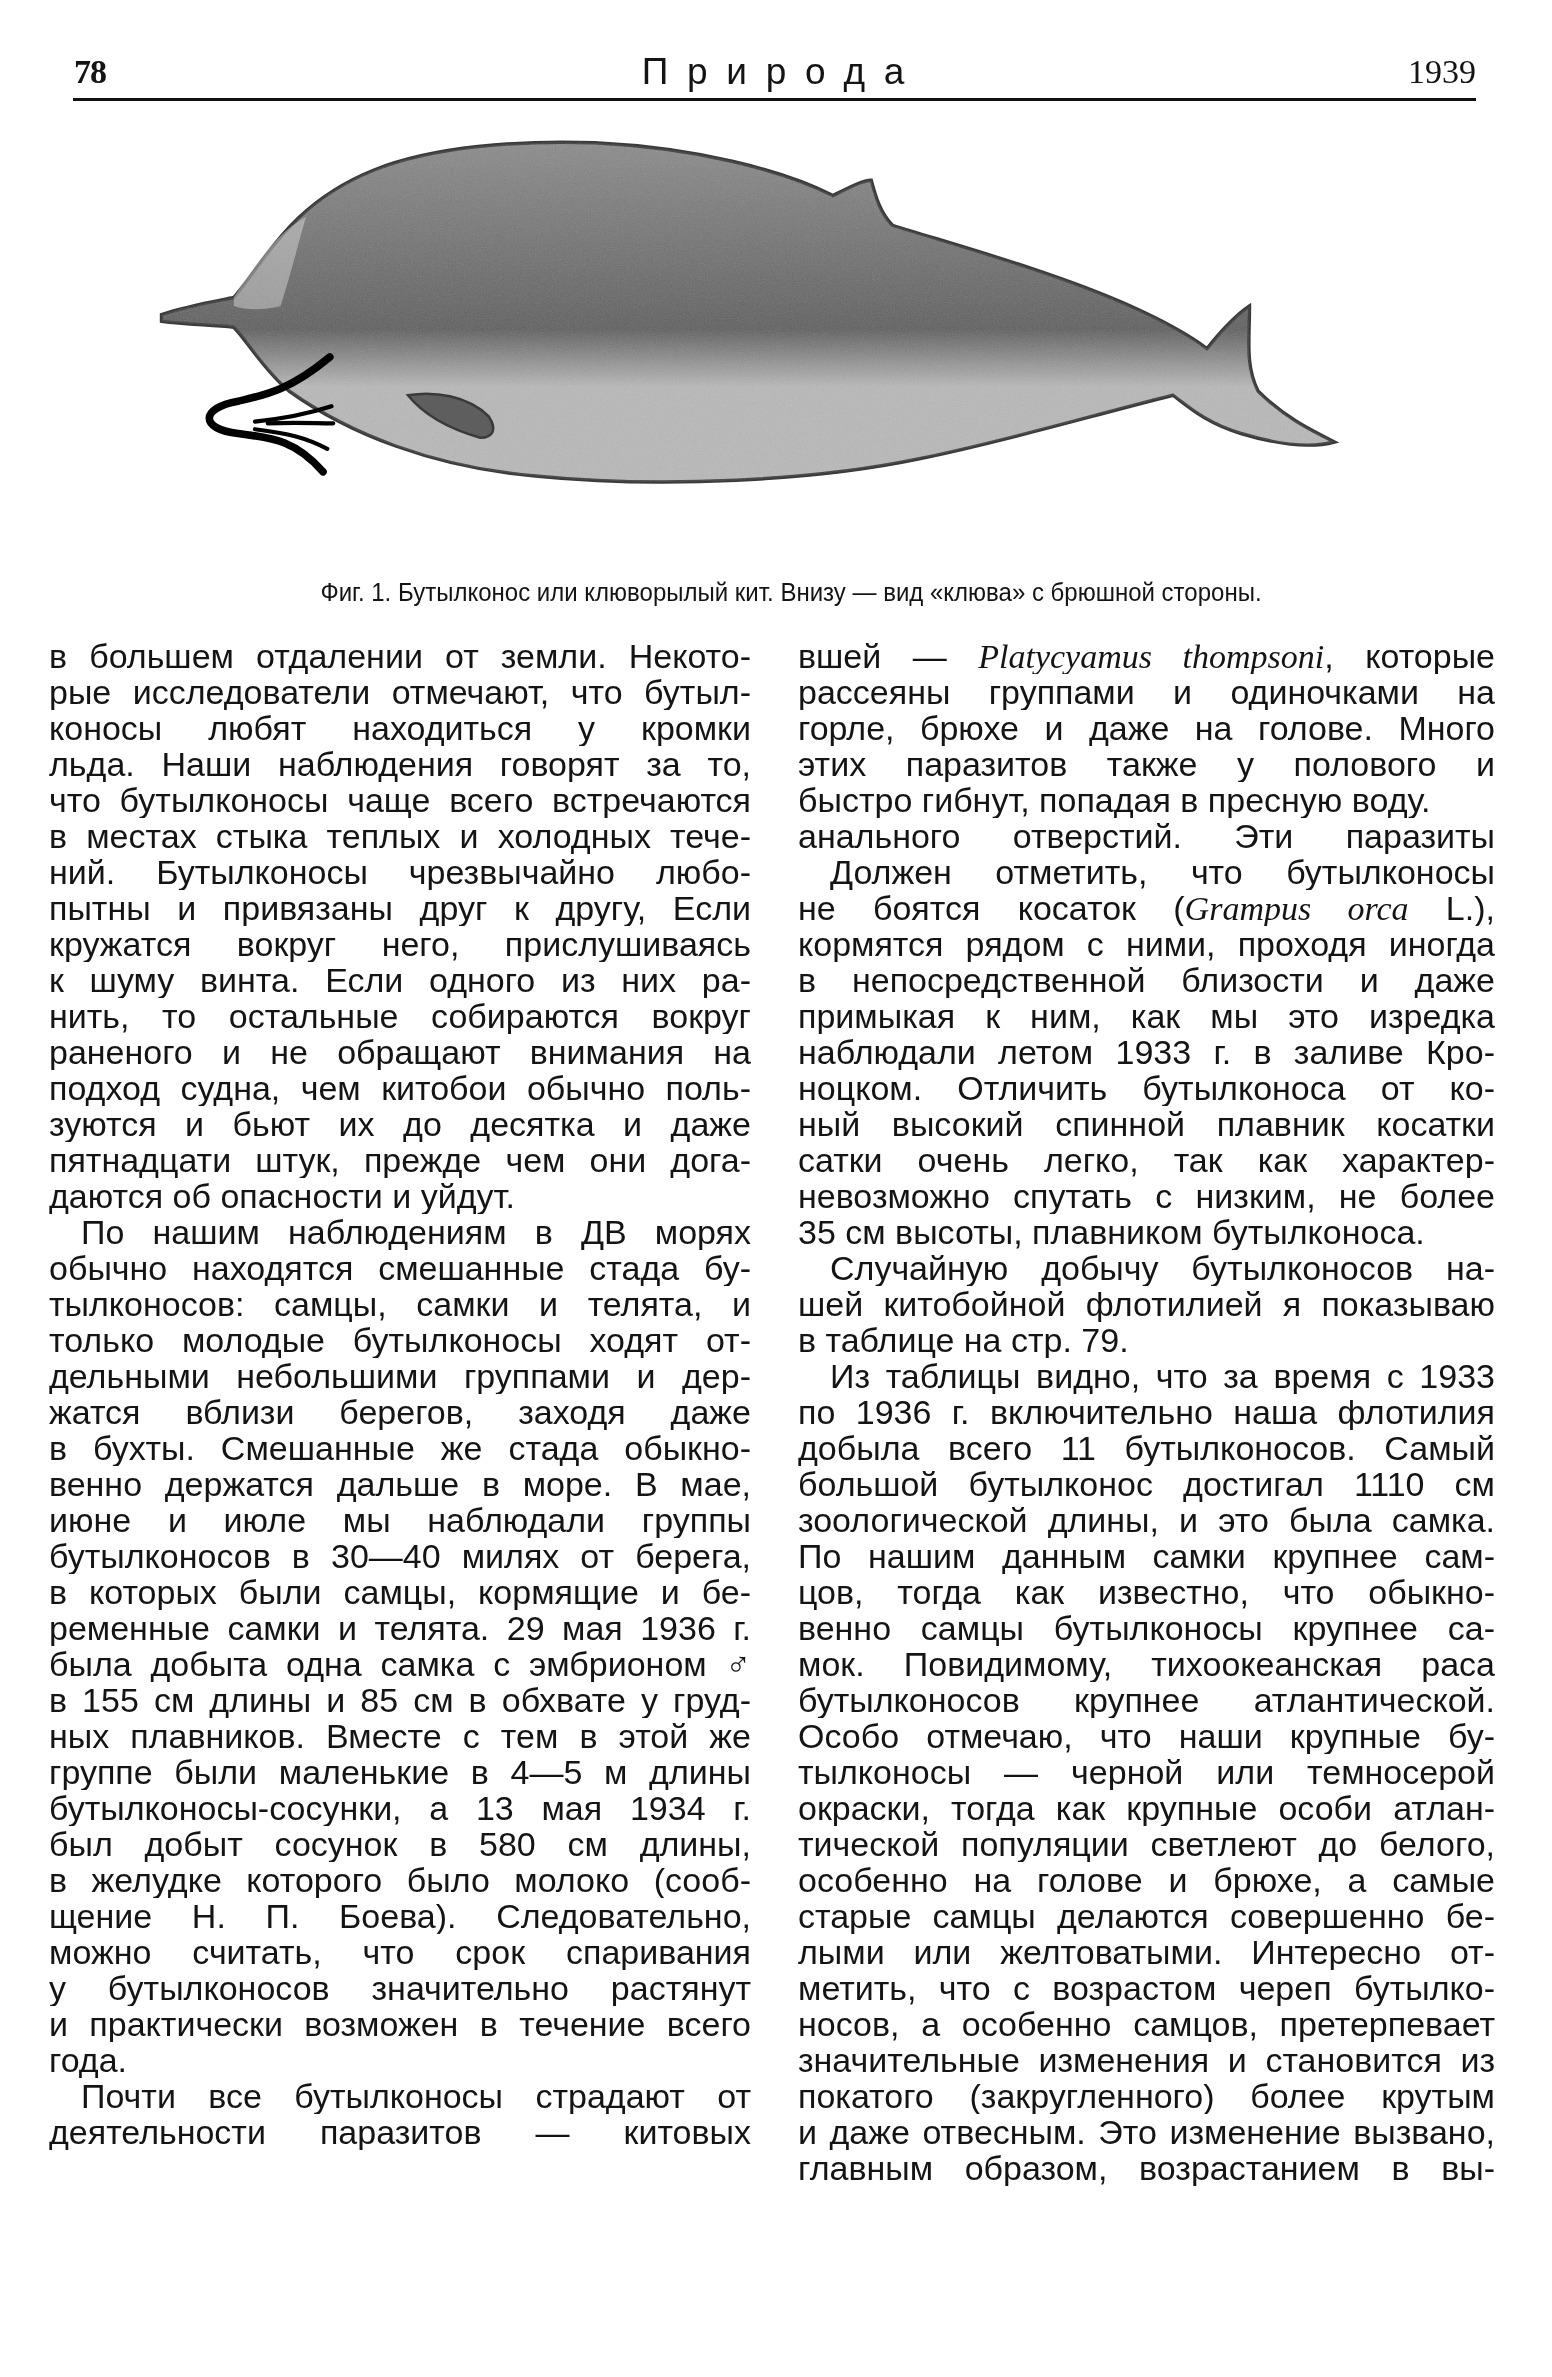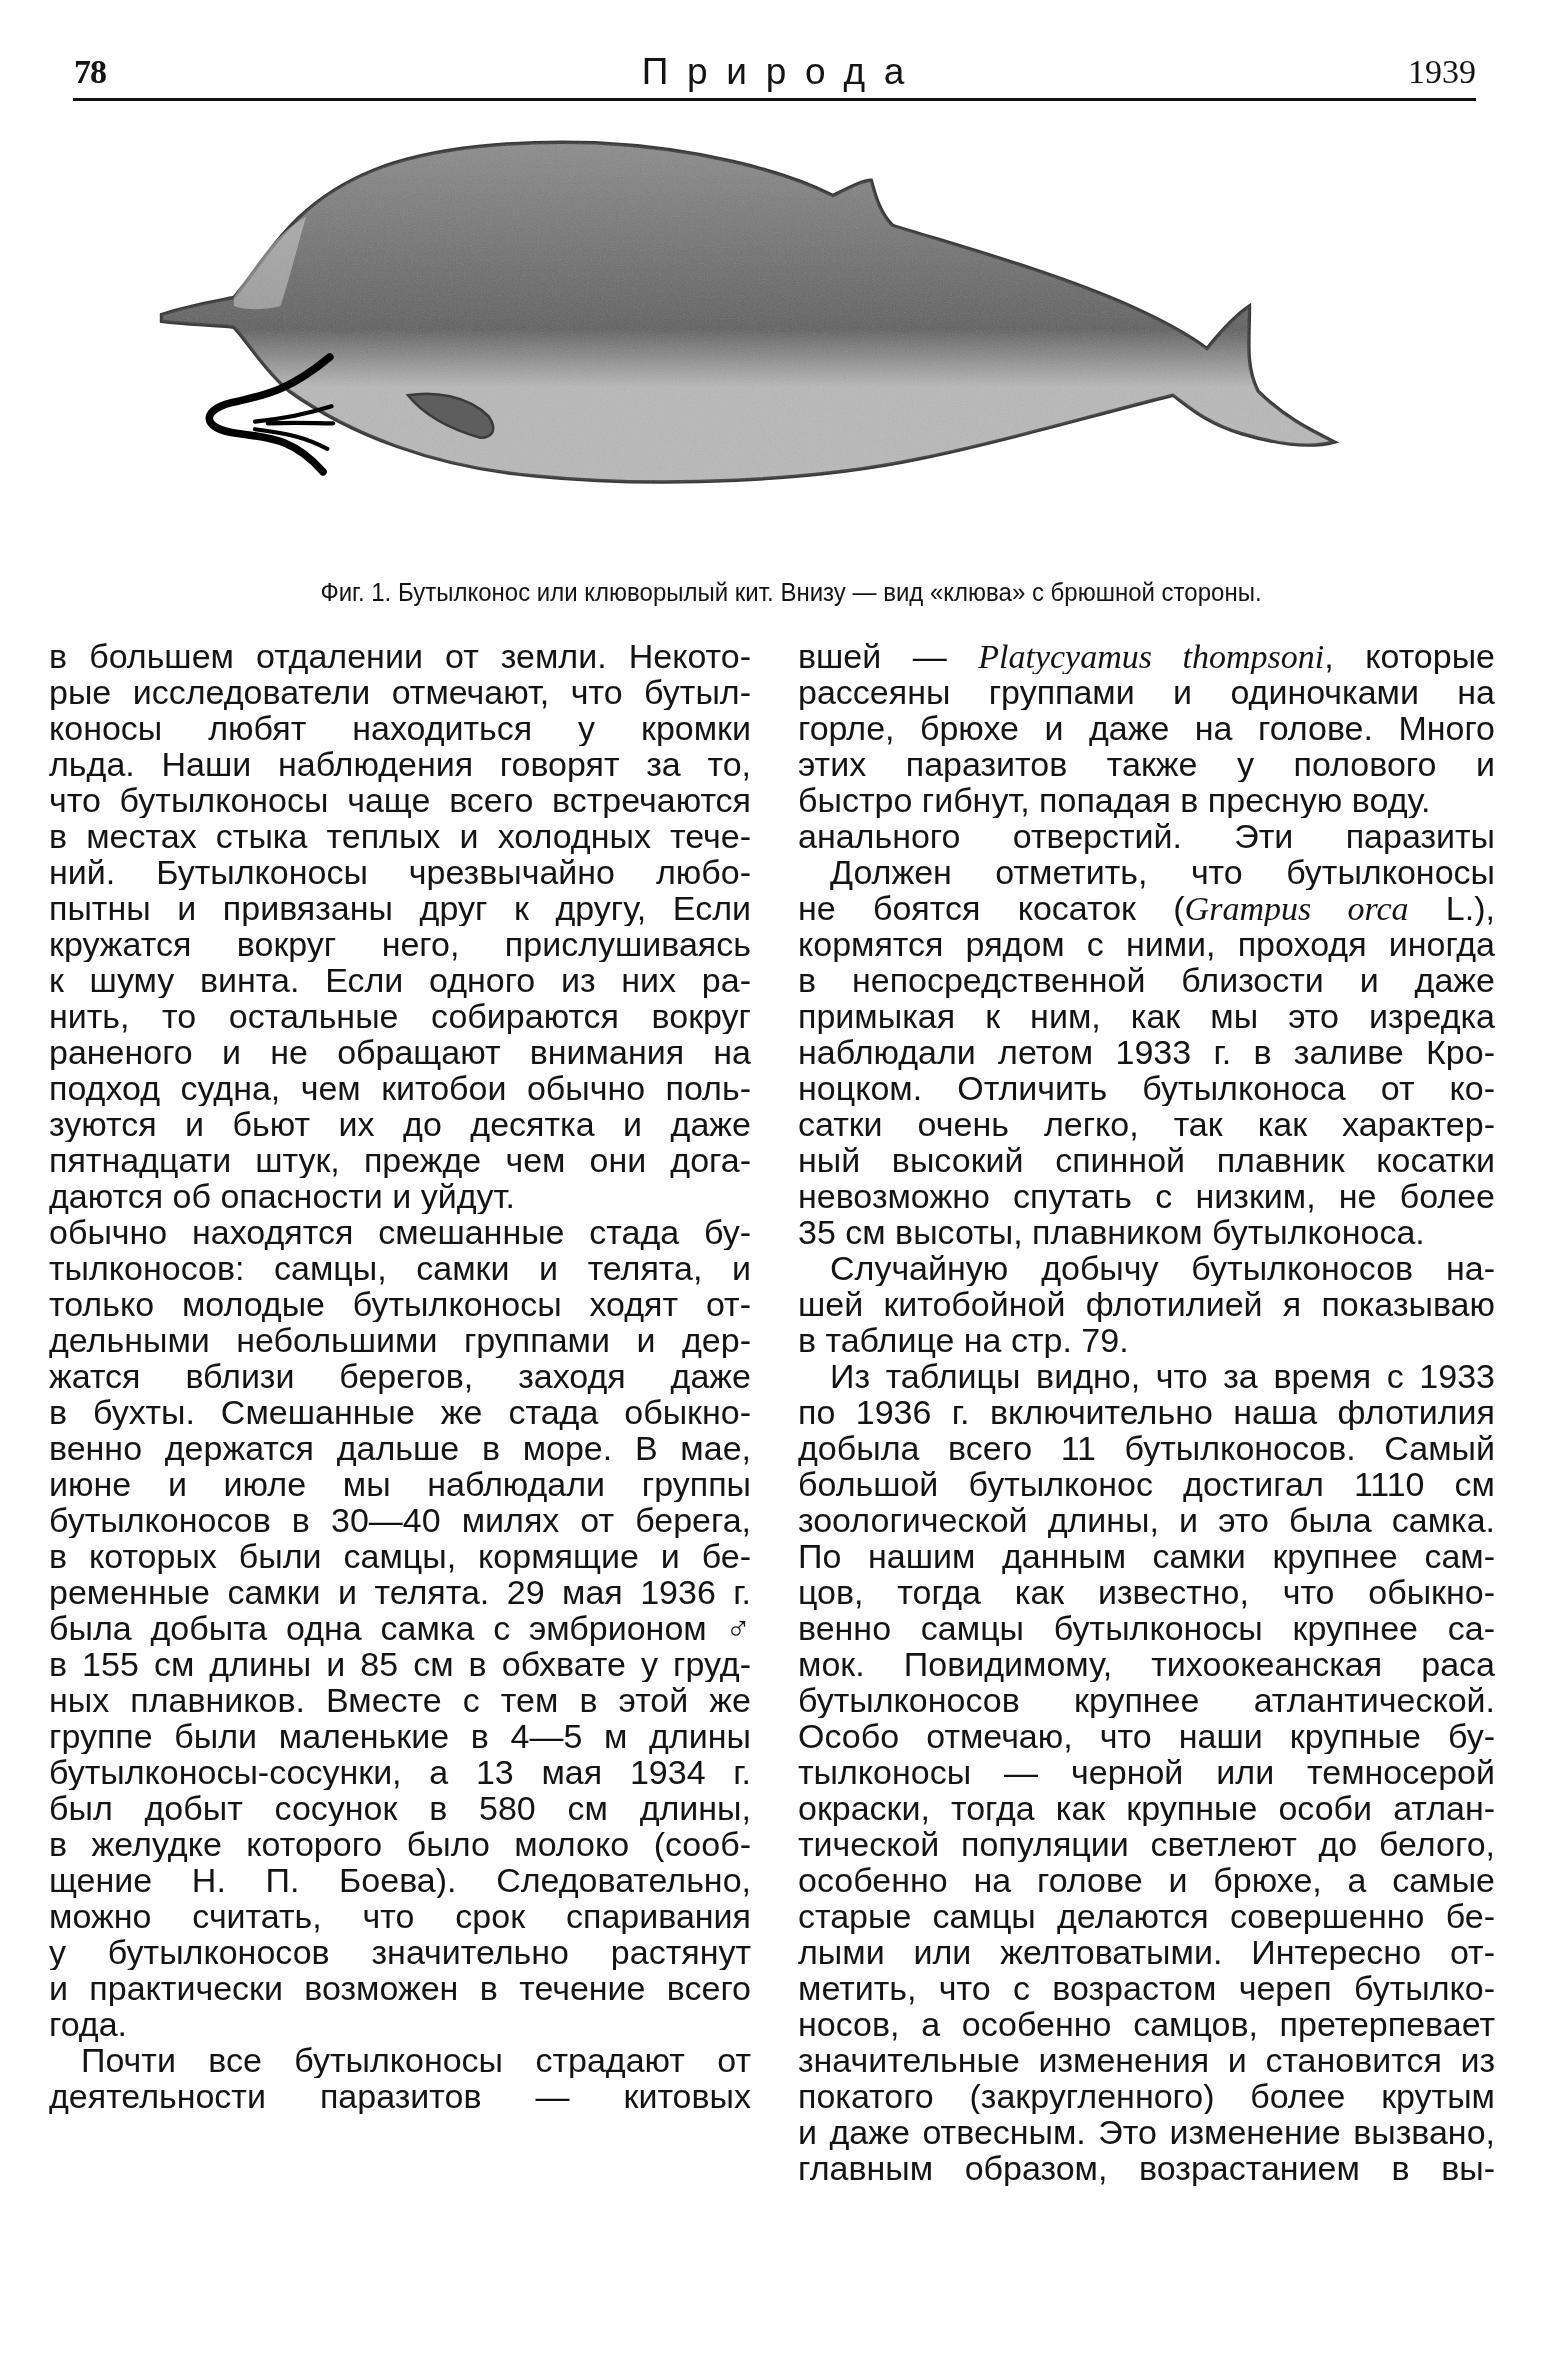--- a/index.html
+++ b/index.html
@@ -165,20 +165,21 @@
     <div class="line"><span>ний. Бутылконосы чрезвычайно любо-</span></div>
     <div class="line"><span>пытны и привязаны друг к другу, Если</span></div>
     <div class="line"><span>кружатся вокруг него, прислушиваясь</span></div>
     <div class="line"><span>к шуму винта. Если одного из них ра-</span></div>
     <div class="line"><span>нить, то остальные собираются вокруг</span></div>
     <div class="line"><span>раненого и не обращают внимания на</span></div>
     <div class="line"><span>подход судна, чем китобои обычно поль-</span></div>
     <div class="line"><span>зуются и бьют их до десятка и даже</span></div>
     <div class="line"><span>пятнадцати штук, прежде чем они дога-</span></div>
     <div class="line last"><span>даются об опасности и уйдут.</span></div>
+    <div class="line indent"><span>По нашим наблюдениям в ДВ морях</span></div>
     <div class="line"><span>обычно находятся смешанные стада бу-</span></div>
     <div class="line"><span>тылконосов: самцы, самки и телята, и</span></div>
     <div class="line"><span>только молодые бутылконосы ходят от-</span></div>
     <div class="line"><span>дельными небольшими группами и дер-</span></div>
     <div class="line"><span>жатся вблизи берегов, заходя даже</span></div>
     <div class="line"><span>в бухты. Смешанные же стада обыкно-</span></div>
     <div class="line"><span>венно держатся дальше в море. В мае,</span></div>
     <div class="line"><span>июне и июле мы наблюдали группы</span></div>
     <div class="line"><span>бутылконосов в 30—40 милях от берега,</span></div>
     <div class="line"><span>в которых были самцы, кормящие и бе-</span></div>
@@ -205,22 +206,22 @@
     <div class="line"><span>этих паразитов также у полового и</span></div>
     <div class="line last"><span>быстро гибнут, попадая в пресную воду.</span></div>
     <div class="line"><span>анального отверстий. Эти паразиты</span></div>
     <div class="line indent"><span>Должен отметить, что бутылконосы</span></div>
     <div class="line"><span>не боятся косаток (</span><em>Grampus orca</em><span> L.),</span></div>
     <div class="line"><span>кормятся рядом с ними, проходя иногда</span></div>
     <div class="line"><span>в непосредственной близости и даже</span></div>
     <div class="line"><span>примыкая к ним, как мы это изредка</span></div>
     <div class="line"><span>наблюдали летом 1933 г. в заливе Кро-</span></div>
     <div class="line"><span>ноцком. Отличить бутылконоса от ко-</span></div>
+    <div class="line"><span>ный высокий спинной плавник косатки</span></div>
     <div class="line"><span>сатки очень легко, так как характер-</span></div>
-    <div class="line"><span>ный высокий спинной плавник косатки</span></div>
     <div class="line"><span>невозможно спутать с низким, не более</span></div>
     <div class="line last"><span>35 см высоты, плавником бутылконоса.</span></div>
     <div class="line indent"><span>Случайную добычу бутылконосов на-</span></div>
     <div class="line"><span>шей китобойной флотилией я показываю</span></div>
     <div class="line last"><span>в таблице на стр. 79.</span></div>
     <div class="line indent"><span>Из таблицы видно, что за время с 1933</span></div>
     <div class="line"><span>по 1936 г. включительно наша флотилия</span></div>
     <div class="line"><span>добыла всего 11 бутылконосов. Самый</span></div>
     <div class="line"><span>большой бутылконос достигал 1110 см</span></div>
     <div class="line"><span>зоологической длины, и это была самка.</span></div>

